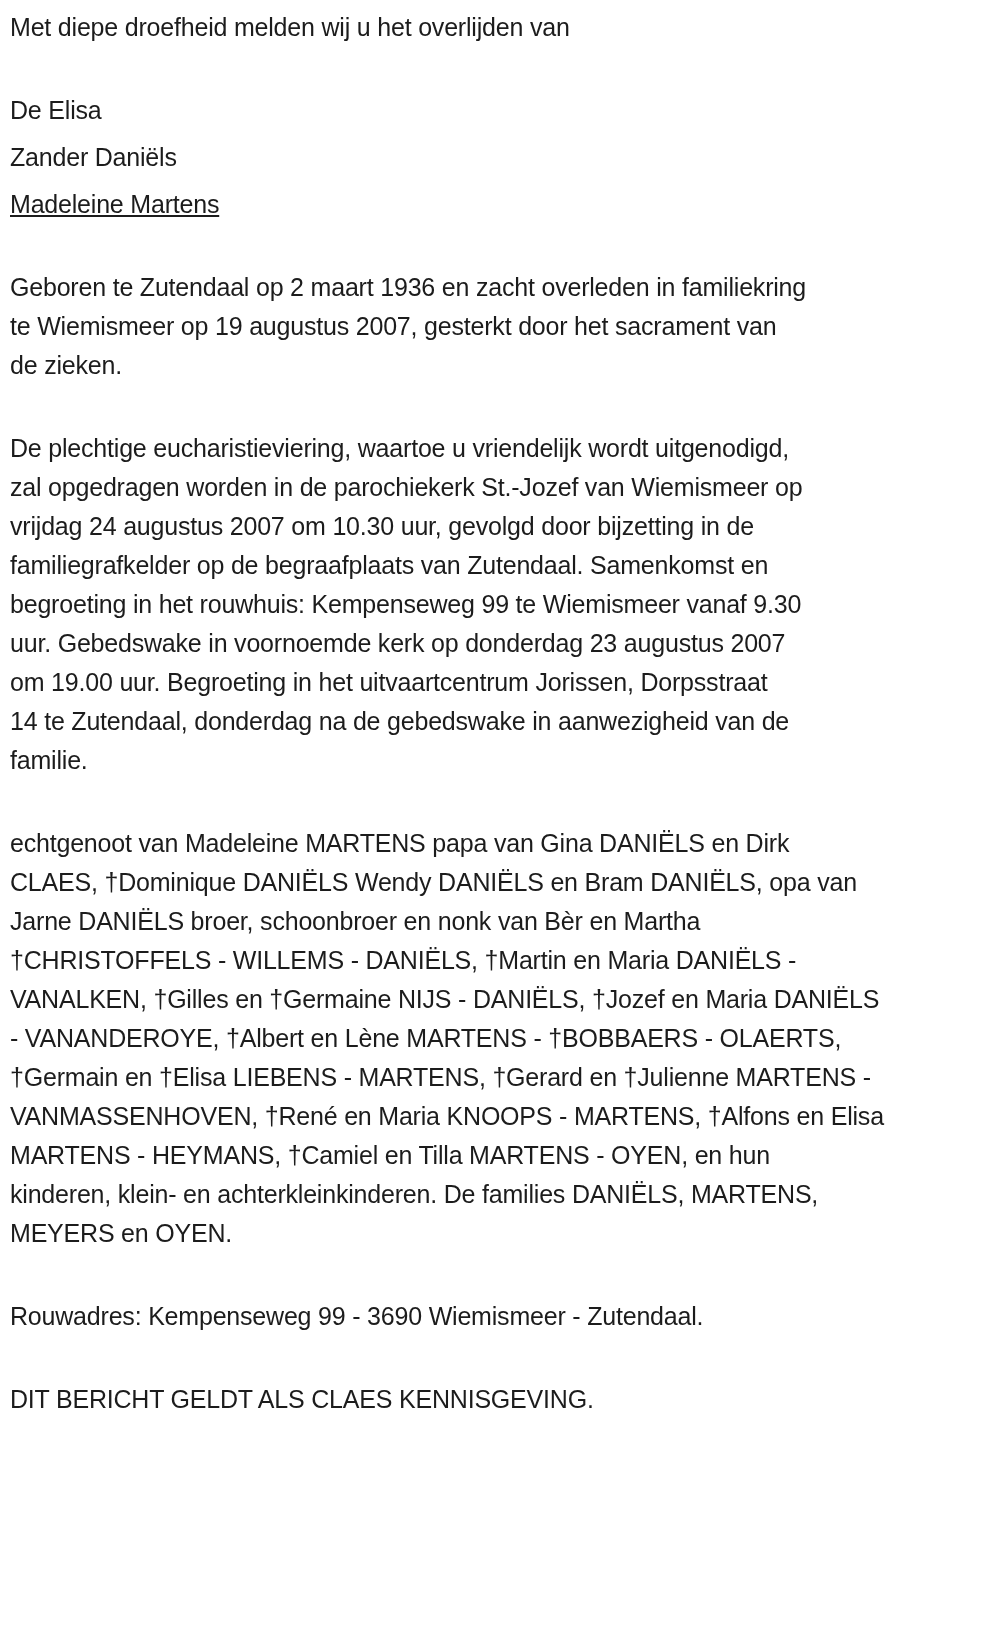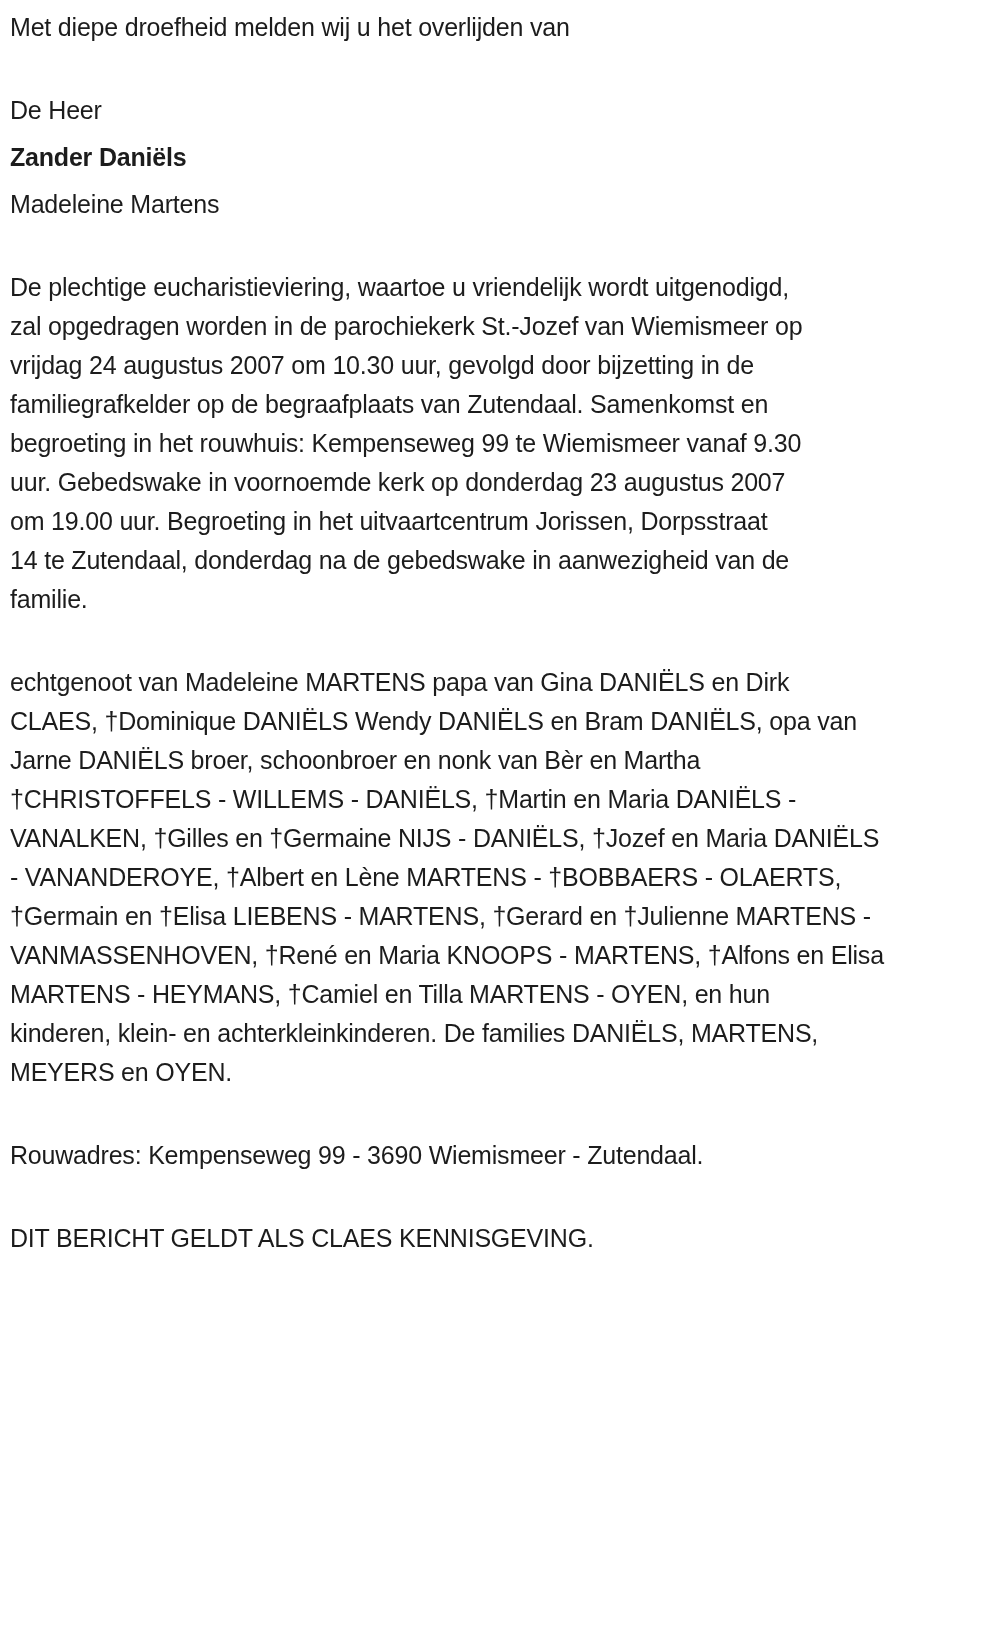--- a/index.html
+++ b/index.html
@@ -28,39 +28,43 @@
     font-stretch: condensed;
   }
   .intro-group {
     margin: 0 0 44px 0;
   }
   .intro-group p {
     margin: 0 0 8px 0;
   }
   .intro-group p:last-child {
     margin-bottom: 0;
+    text-decoration: underline;
   }
   .deceased-name {
-    font-weight: bold;
+    font-weight: normal;
   }
 </style>
 </head>
 <body>
 
 <div class="page">
 
   <p>Met diepe droefheid melden wij u het overlijden van</p>
 
   <div class="intro-group">
-    <p>De Heer</p>
+    <p>De Elisa</p>
     <p class="deceased-name">Zander Daniëls</p>
     <p>Madeleine Martens</p>
   </div>
 
 
+  <p>Geboren te Zutendaal op 2 maart 1936 en zacht overleden in familiekring
+te Wiemismeer op 19 augustus 2007, gesterkt door het sacrament van
+de zieken.</p>
 
   <p>De plechtige eucharistieviering, waartoe u vriendelijk wordt uitgenodigd,
 zal opgedragen worden in de parochiekerk St.-Jozef van Wiemismeer op
 vrijdag 24 augustus 2007 om 10.30 uur, gevolgd door bijzetting in de
 familiegrafkelder op de begraafplaats van Zutendaal. Samenkomst en
 begroeting in het rouwhuis: Kempenseweg 99 te Wiemismeer vanaf 9.30
 uur. Gebedswake in voornoemde kerk op donderdag 23 augustus 2007
 om 19.00 uur. Begroeting in het uitvaartcentrum Jorissen, Dorpsstraat
 14 te Zutendaal, donderdag na de gebedswake in aanwezigheid van de
 familie.</p>

